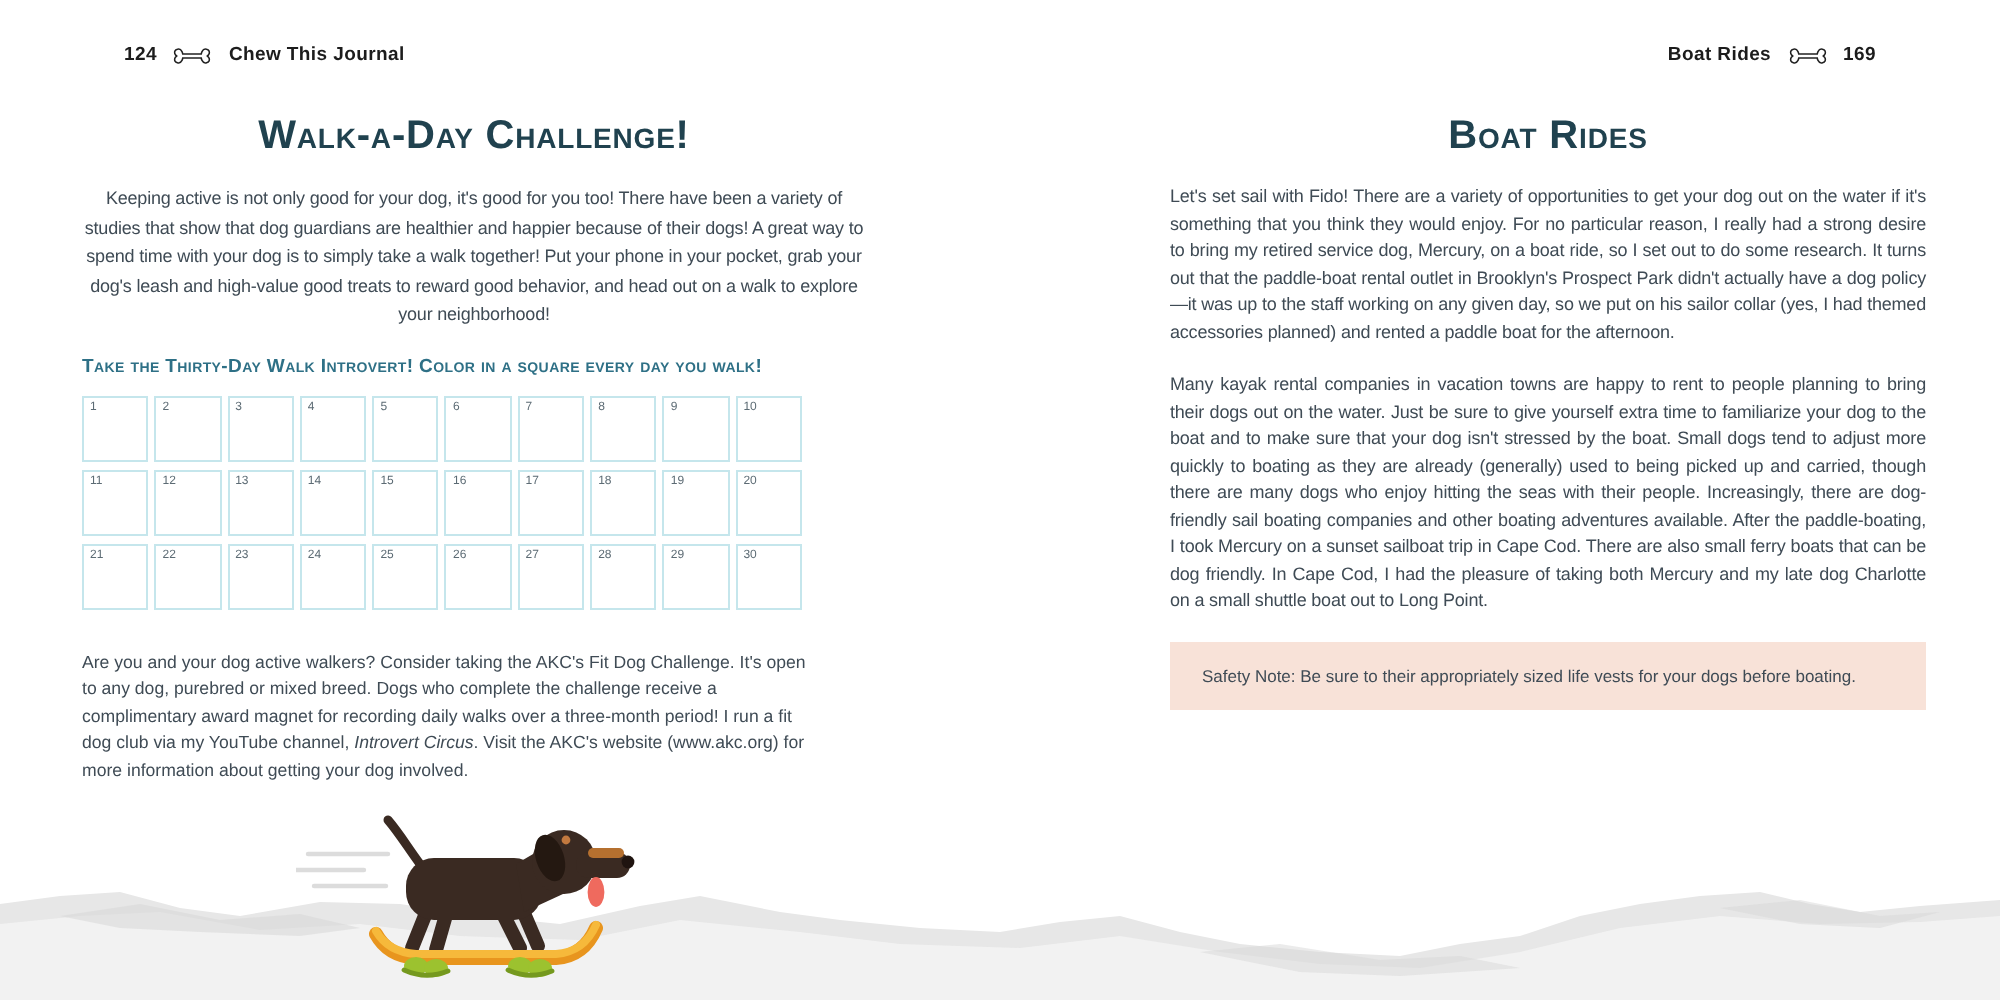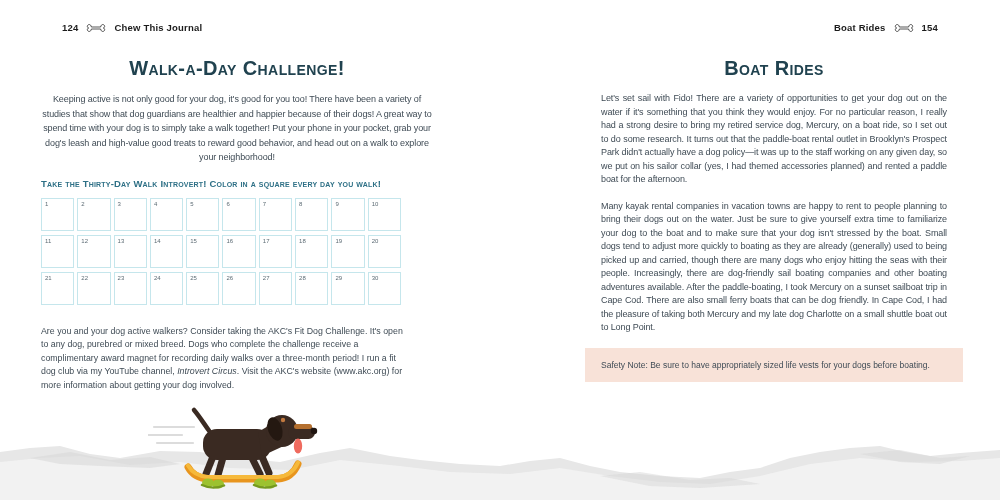--- a/index.html
+++ b/index.html
@@ -23,21 +23,21 @@
     color:#2e7086;letter-spacing:.2px;margin:0 0 9px;}
   .walk-grid{display:grid;grid-template-columns:repeat(10,1fr);gap:4px 3px;width:360px;margin:0 0 20px;}
   .grid-cell{height:33px;border:1px solid #c5e6ec;background:#fff;position:relative;box-sizing:border-box;}
   .cell-num{position:absolute;top:2px;left:3px;font-size:6px;color:#5c6b74;}
   .outro{font-size:8.8px;line-height:13.5px;width:368px;margin:0;}
   .outro em{font-style:italic;margin-top:11px;}
   .dog-illo{position:absolute;left:148px;top:402px;width:190px;height:88px;z-index:3;}
 
   
   .right-page{position:absolute;left:585px;top:57px;width:378px;}
-  .boat-paragraphs p{margin:0 16px 13px;font-size:9px;line-height:13.5px;text-align:justify;letter-spacing:-.1px;}
+  .boat-paragraphs p{margin:0 0 13px;font-size:9px;line-height:13.5px;text-align:justify;letter-spacing:-.1px;}
   .safety-note{background:#f8e2d8;padding:12px 16px;font-size:8.5px;color:#3f4b55;
     margin:7px 0 22px;letter-spacing:0;}
   .safety-note strong{font-weight:normal;text-align:right;}
   .prompt-label{font-size:9.5px;font-weight:bold;font-variant:small-caps;
     color:#2e7086;letter-spacing:.3px;}
   .write-line{border-bottom:1px solid #b5d3dc;margin-top:16px;margin-bottom:19px;height:1px;}
 
   
   .torn-edge{position:absolute;left:0;bottom:0;width:1000px;height:62px;z-index:1;}
 </style>
@@ -52,21 +52,21 @@
       <path d="M6.5 3.1 C5.9 1.9 4.7 1.2 3.5 1.6 C2.2 2 1.5 3.2 1.8 4.4 C2 5.2 2.6 5.8 3.4 6 C2.6 6.2 2 6.8 1.8 7.6 C1.5 8.8 2.2 10 3.5 10.4 C4.7 10.8 5.9 10.1 6.5 8.9 C6.8 8.3 6.9 7.8 7 7.3 L19 7.3 C19.1 7.8 19.2 8.3 19.5 8.9 C20.1 10.1 21.3 10.8 22.5 10.4 C23.8 10 24.5 8.8 24.2 7.6 C24 6.8 23.4 6.2 22.6 6 C23.4 5.8 24 5.2 24.2 4.4 C24.5 3.2 23.8 2 22.5 1.6 C21.3 1.2 20.1 1.9 19.5 3.1 C19.2 3.7 19.1 4.2 19 4.7 L7 4.7 C6.9 4.2 6.8 3.7 6.5 3.1 Z" fill="none" stroke="#222" stroke-width="1"></path>
     </svg>
     <span>Chew This Journal</span>
   </header>
 
   <header class="page-header header-right">
     <span>Boat Rides</span>
     <svg class="bone" viewBox="0 0 26 12">
       <path d="M6.5 3.1 C5.9 1.9 4.7 1.2 3.5 1.6 C2.2 2 1.5 3.2 1.8 4.4 C2 5.2 2.6 5.8 3.4 6 C2.6 6.2 2 6.8 1.8 7.6 C1.5 8.8 2.2 10 3.5 10.4 C4.7 10.8 5.9 10.1 6.5 8.9 C6.8 8.3 6.9 7.8 7 7.3 L19 7.3 C19.1 7.8 19.2 8.3 19.5 8.9 C20.1 10.1 21.3 10.8 22.5 10.4 C23.8 10 24.5 8.8 24.2 7.6 C24 6.8 23.4 6.2 22.6 6 C23.4 5.8 24 5.2 24.2 4.4 C24.5 3.2 23.8 2 22.5 1.6 C21.3 1.2 20.1 1.9 19.5 3.1 C19.2 3.7 19.1 4.2 19 4.7 L7 4.7 C6.9 4.2 6.8 3.7 6.5 3.1 Z" fill="none" stroke="#222" stroke-width="1"></path>
     </svg>
-    <span>154</span>
+    <span>169</span>
   </header>
 
   <section class="left-page">
     <h1 class="page-title">Walk-a-Day Challenge!</h1>
     <p class="intro">Keeping active is not only good for your dog, it's good for you too! There have been a variety of studies that show that dog guardians are healthier and happier because of their dogs! A great way to spend time with your dog is to simply take a walk together! Put your phone in your pocket, grab your dog's leash and high-value good treats to reward good behavior, and head out on a walk to explore your neighborhood!</p>
     <div class="challenge-line">Take the Thirty-Day Walk Introvert! Color in a square every day you walk!</div>
     <div class="walk-grid">
         <div class="grid-cell">
           <span class="cell-num">1</span>
         </div>
@@ -196,21 +196,21 @@
       <path d="M106 83 Q117 88 128 83.5" stroke="#75991f" stroke-width="2.4" fill="none" stroke-linecap="round"></path>
     </g>
   </svg>
 
   <section class="right-page">
     <h1 class="page-title">Boat Rides</h1>
     <div class="boat-paragraphs">
         <p>Let's set sail with Fido! There are a variety of opportunities to get your dog out on the water if it's something that you think they would enjoy. For no particular reason, I really had a strong desire to bring my retired service dog, Mercury, on a boat ride, so I set out to do some research. It turns out that the paddle-boat rental outlet in Brooklyn's Prospect Park didn't actually have a dog policy—it was up to the staff working on any given day, so we put on his sailor collar (yes, I had themed accessories planned) and rented a paddle boat for the afternoon.</p>
         <p>Many kayak rental companies in vacation towns are happy to rent to people planning to bring their dogs out on the water. Just be sure to give yourself extra time to familiarize your dog to the boat and to make sure that your dog isn't stressed by the boat. Small dogs tend to adjust more quickly to boating as they are already (generally) used to being picked up and carried, though there are many dogs who enjoy hitting the seas with their people. Increasingly, there are dog-friendly sail boating companies and other boating adventures available. After the paddle-boating, I took Mercury on a sunset sailboat trip in Cape Cod. There are also small ferry boats that can be dog friendly. In Cape Cod, I had the pleasure of taking both Mercury and my late dog Charlotte on a small shuttle boat out to Long Point.</p>
       </div>
-    <aside class="safety-note"><strong>Safety Note:</strong><span> Be sure to have appropriately sized life vests for your dogs before boating.</span></aside>
+    <aside class="safety-note"><strong>Safety Note:</strong><span> Be sure to their appropriately sized life vests for your dogs before boating.</span></aside>
   </section>
 
   <svg class="torn-edge" viewBox="0 0 1000 62" preserveAspectRatio="none">
     <polygon fill="#e7e7e7" points="0,14 30,10 60,8 90,16 120,20 160,13 200,14 240,20 280,24 320,15 350,10 390,18 420,22 460,26 500,28 530,23 560,20 590,28 620,34 660,38 700,40 730,34 760,30 790,20 820,14 850,10 880,8 905,14 930,18 960,15 1000,12 1000,62 0,62"></polygon>
     <polygon fill="#f3f3f3" opacity="0.9" points="0,24 40,20 80,18 130,27 180,24 230,30 290,32 340,22 400,28 450,34 510,36 560,30 610,38 660,44 710,46 760,38 810,26 860,20 910,24 960,23 1000,20 1000,62 0,62"></polygon>
     <polygon fill="#d7d7d7" opacity="0.55" points="30,20 70,14 110,22 150,19 180,26 150,30 100,28 60,26"></polygon>
     <polygon fill="#d7d7d7" opacity="0.5" points="600,38 640,34 690,42 730,40 760,46 700,50 650,48"></polygon>
     <polygon fill="#d7d7d7" opacity="0.5" points="860,16 900,12 940,20 970,18 940,26 900,24"></polygon>
   </svg>
 

